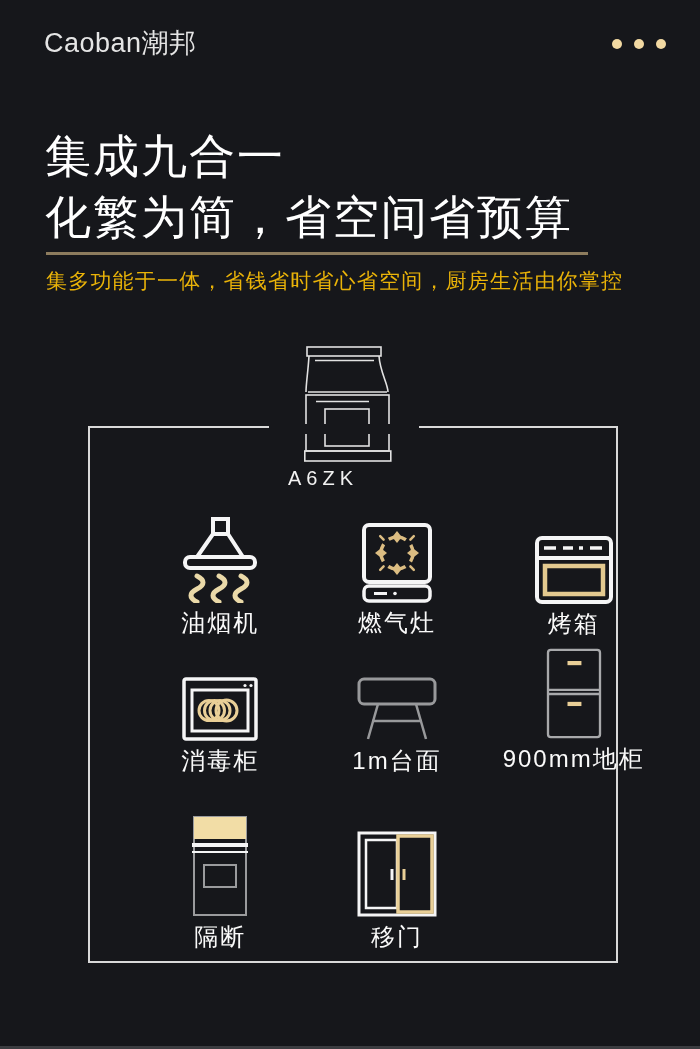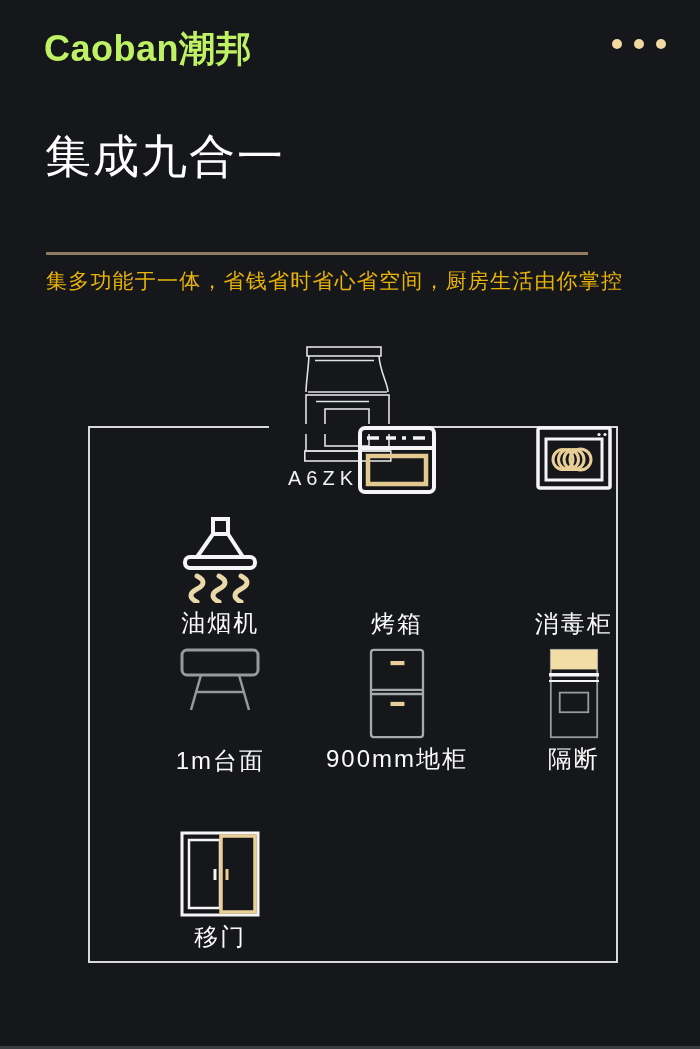--- a/index.html
+++ b/index.html
@@ -6,21 +6,21 @@
   body{
     width:700px;height:1049px;
     background:#16171b;
     position:relative;
     overflow:hidden;
     font-family:"Liberation Sans","DejaVu Sans",sans-serif;
   }
   
   .logo{
     position:absolute;left:44px;top:25px;
-    font-size:36px;font-weight:bold;color:#bef264;letter-spacing:.5px;
+    font-size:27px;font-weight:normal;color:#e5e5e5;letter-spacing:.5px;
   }
   .menu-dots{position:absolute;right:34px;top:39px;display:flex;gap:12px;}
   .menu-dots span{width:10px;height:10px;border-radius:50%;background:#f2d9a2;display:block;}
   
   .title{
     position:absolute;left:45px;top:126px;
     font-size:46px;font-weight:normal;color:#ffffff;
     line-height:61px;letter-spacing:2px;white-space:nowrap;
   }
   .divider{position:absolute;left:46px;top:252px;width:542px;height:3px;background:#8d7c5e;}
@@ -40,40 +40,41 @@
     border:2px solid #d9d9d9;box-sizing:border-box;
   }
   .frame-gap{position:absolute;left:179px;top:-4px;width:150px;height:10px;background:#16171b;}
   
   .grid{
     position:absolute;left:104px;top:426px;width:530px;height:537px;
     display:grid;grid-template-columns:repeat(3,1fr);grid-template-rows:222px 137px 178px;margin-left:28px;
   }
   .cell{display:flex;flex-direction:column;align-items:center;justify-content:flex-end;}
   .r1{padding-bottom:11px;}
-  .r2{padding-bottom:10px;justify-content:space-between;}
+  .r2{padding-bottom:10px;}
   .r3{padding-bottom:12px;}
   .cell svg{margin-bottom:6px;display:block;}
   .feat-label{
     font-size:24px;color:#fafafa;letter-spacing:2px;line-height:28px;white-space:nowrap;
   }
   .bottom-line{position:absolute;left:0;bottom:0;width:700px;height:3px;background:#3c3d41;}
 </style>
 </head>
 <body>
 
 <div class="logo">Caoban潮邦</div>
 <div class="menu-dots">
   <span></span>
   <span></span>
   <span></span>
 </div>
 
 <div class="title">
   <div>集成九合一</div>
+  <div>化繁为简，省空间省预算</div>
 </div>
 <div class="divider"></div>
 <div class="subtitle">集多功能于一体，省钱省时省心省空间，厨房生活由你掌控</div>
 
 <svg class="product" viewBox="0 0 88 120" width="88" height="120" fill="none" stroke="#e2e2e2" stroke-width="1.6">
   <rect x="3" y="3" width="74" height="9"></rect>
   <line x1="11" y1="16.5" x2="70" y2="16.5"></line>
   <path d="M5,12 C4,28 2,40 2,48"></path>
   <path d="M75,12 C76,28 84,40 84,48"></path>
   <line x1="4" y1="48" x2="83" y2="48"></line>
@@ -95,20 +96,38 @@
       <rect x="31" y="2" width="15" height="15" stroke="#f5f5f6" stroke-width="4"></rect>
       <path d="M31,17 L15,40 H61 L46,17" stroke="#f5f5f6" stroke-width="4" stroke-linejoin="round"></path>
       <rect x="3" y="40" width="70" height="11" rx="5" stroke="#f5f5f6" stroke-width="4"></rect>
       <path d="M15,59 c8,4 8,9 0,13 c-8,4 -8,9 0,13" stroke="#ead9a8" stroke-width="5" stroke-linecap="round"></path>
       <path d="M37,59 c8,4 8,9 0,13 c-8,4 -8,9 0,13" stroke="#ead9a8" stroke-width="5" stroke-linecap="round"></path>
       <path d="M59,59 c8,4 8,9 0,13 c-8,4 -8,9 0,13" stroke="#ead9a8" stroke-width="5" stroke-linecap="round"></path>
     </svg>
     <div class="feat-label">油烟机</div>
   </div>
 
+  <div class="cell r1">
+    <svg viewBox="0 0 70 80" width="70" height="80" fill="none">
+      <rect x="2" y="2" width="66" height="57" rx="5" stroke="#f5f5f6" stroke-width="4"></rect>
+      <rect x="2" y="63" width="66" height="15" rx="5" stroke="#f5f5f6" stroke-width="3.5"></rect>
+      <line x1="12" y1="70.5" x2="25" y2="70.5" stroke="#f5f5f6" stroke-width="3"></line>
+      <circle cx="33" cy="70.5" r="1.8" fill="#f5f5f6" stroke="none"></circle>
+      <circle cx="35" cy="30" r="16" stroke="#dcbd82" stroke-width="3.5" stroke-dasharray="18.1 7" stroke-dashoffset="9.05"></circle>
+      <path d="M35,8 l4.8,6 -4.8,6 -4.8,-6 Z" fill="#dcbd82" stroke="none"></path>
+      <path d="M35,40 l4.8,6 -4.8,6 -4.8,-6 Z" fill="#dcbd82" stroke="none"></path>
+      <path d="M13,30 l6,-4.8 6,4.8 -6,4.8 Z" fill="#dcbd82" stroke="none"></path>
+      <path d="M45,30 l6,-4.8 6,4.8 -6,4.8 Z" fill="#dcbd82" stroke="none"></path>
+      <line x1="48.4" y1="16.6" x2="51.8" y2="13.2" stroke="#dcbd82" stroke-width="2.5" stroke-linecap="round"></line>
+      <line x1="48.4" y1="43.4" x2="51.8" y2="46.8" stroke="#dcbd82" stroke-width="2.5" stroke-linecap="round"></line>
+      <line x1="21.6" y1="43.4" x2="18.2" y2="46.8" stroke="#dcbd82" stroke-width="2.5" stroke-linecap="round"></line>
+      <line x1="21.6" y1="16.6" x2="18.2" y2="13.2" stroke="#dcbd82" stroke-width="2.5" stroke-linecap="round"></line>
+    </svg>
+    <div class="feat-label">燃气灶</div>
+  </div>
 
 
   <div class="cell r2">
     <svg viewBox="0 0 78 68" width="78" height="68" fill="none">
       <rect x="2" y="2" width="74" height="64" rx="5" stroke="#f5f5f6" stroke-width="4"></rect>
       <line x1="9" y1="12" x2="21" y2="12" stroke="#f5f5f6" stroke-width="3.5"></line>
       <line x1="28" y1="12" x2="38" y2="12" stroke="#f5f5f6" stroke-width="3.5"></line>
       <line x1="44" y1="12" x2="48" y2="12" stroke="#f5f5f6" stroke-width="3.5"></line>
       <line x1="55" y1="12" x2="67" y2="12" stroke="#f5f5f6" stroke-width="3.5"></line>
       <line x1="2" y1="22" x2="76" y2="22" stroke="#f5f5f6" stroke-width="4"></line>

